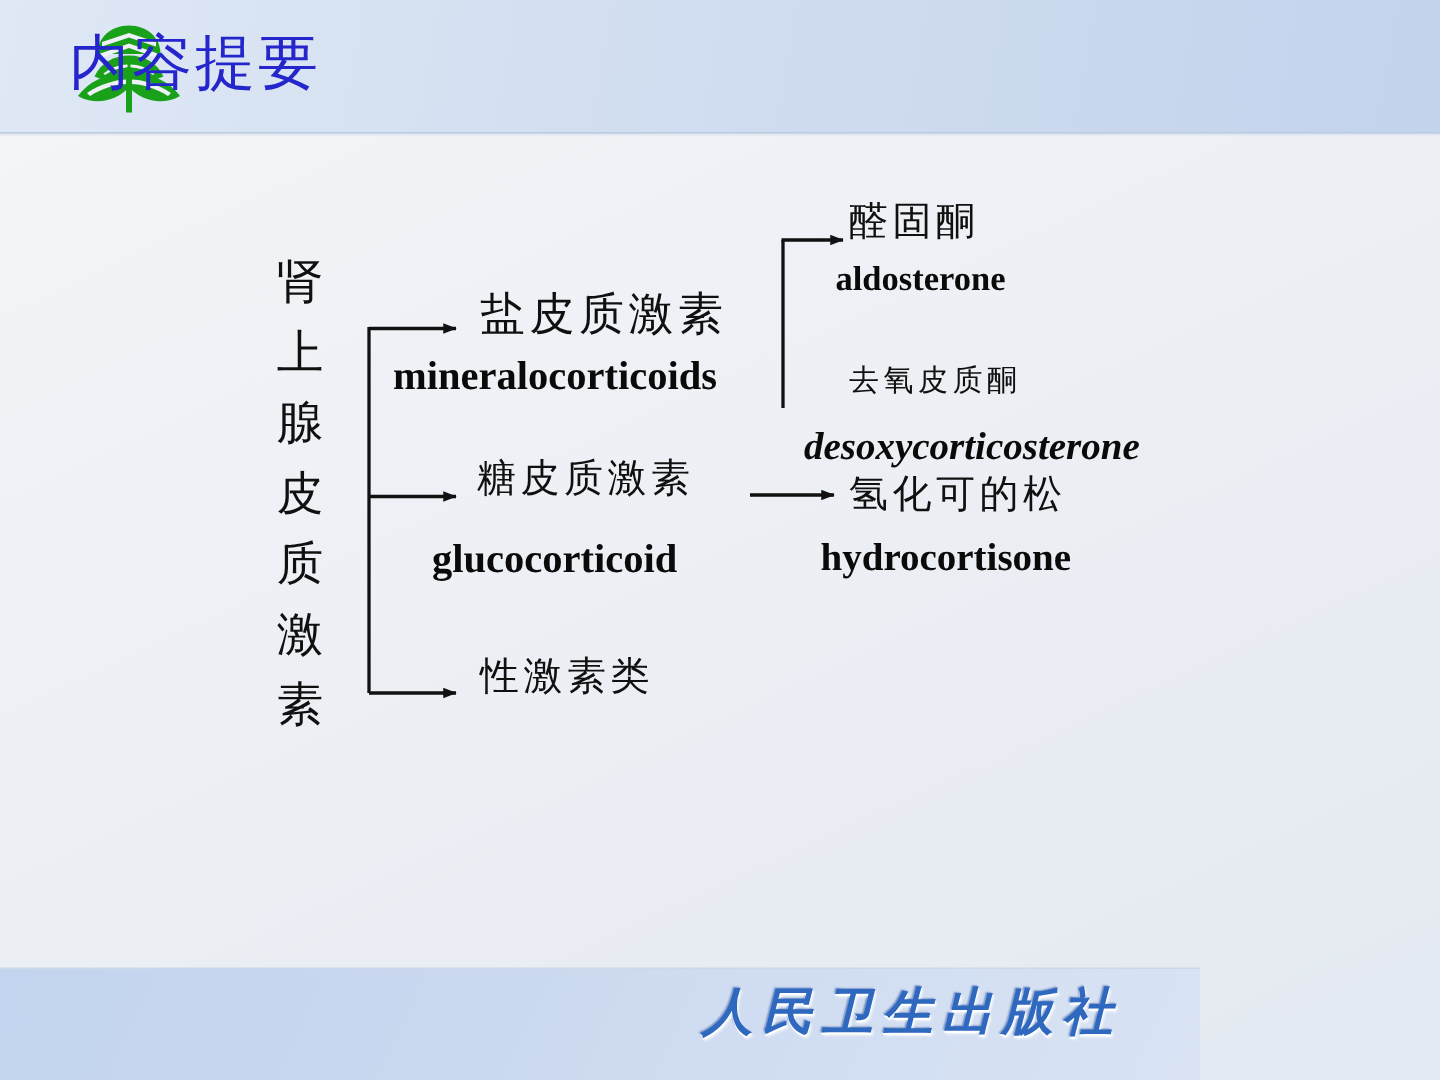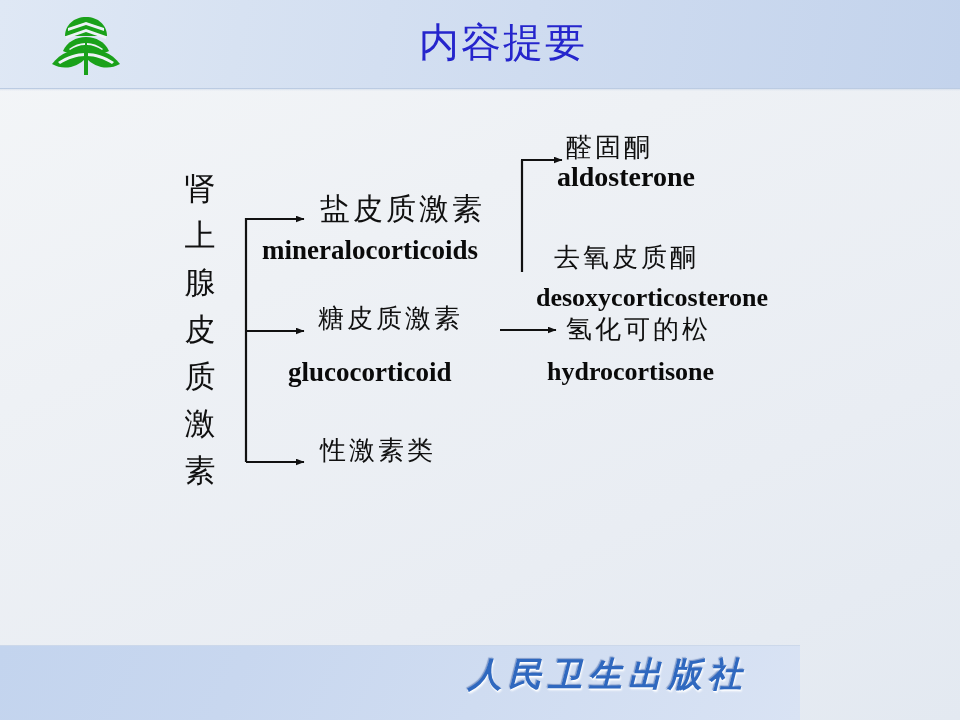--- a/index.html
+++ b/index.html
@@ -43,21 +43,21 @@
     top: 15px;
     width: 84px;
     height: 62px;
   }
 
   #page-title {
     position: absolute;
     left: 0;
     top: 16px;
     width: 960px;
-    text-align: center;
+    text-align: left;
     font-family: "DejaVu Sans", "Liberation Sans", sans-serif;
     font-size: 40px;
     line-height: 52px;
     color: #2525cc;
     letter-spacing: 2px;
     padding-left: 46px;
     box-sizing: border-box;
   }
 
   
@@ -109,24 +109,24 @@
   #n-mineral-cn  { left: 320px; top: 100px; font-size: 30px; letter-spacing: 3px; }
   #n-mineral-en  { left: 262px; top: 146px; font-size: 27px; }
 
   #n-gluco-cn    { left: 318px; top: 212px; font-size: 26px; letter-spacing: 3px; }
   #n-gluco-en    { left: 288px; top: 268px; font-size: 27px; }
 
   #n-sex-cn      { left: 320px; top: 344px; font-size: 26px; letter-spacing: 3px; }
   #n-sex-en      { left: 294px; top: 389px; font-size: 25px; }
 
   #n-aldo-cn     { left: 566px; top: 41px; font-size: 26px; letter-spacing: 3px; }
-  #n-aldo-en     { left: 557px; top: 72px; font-size: 28px; }
-
-  #n-doc-cn      { left: 554px; top: 151px; font-size: 26px; letter-spacing: 3px; text-align: right; }
-  #n-doc-en      { left: 536px; top: 194px; font-size: 26px; }
+  #n-aldo-en     { left: 557px; top: 84px; font-size: 23px; }
+
+  #n-doc-cn      { left: 566px; top: 151px; font-size: 20px; letter-spacing: 3px; text-align: right; }
+  #n-doc-en      { left: 536px; top: 194px; font-size: 26px; font-style: italic; }
 
   #n-hydro-cn    { left: 566px; top: 223px; font-size: 26px; letter-spacing: 3px; }
   #n-hydro-en    { left: 547px; top: 268px; font-size: 26px; }
 
   
   #footer-band {
     position: absolute;
     left: 0; top: 645px;
     width: 800px;
     height: 75px;

